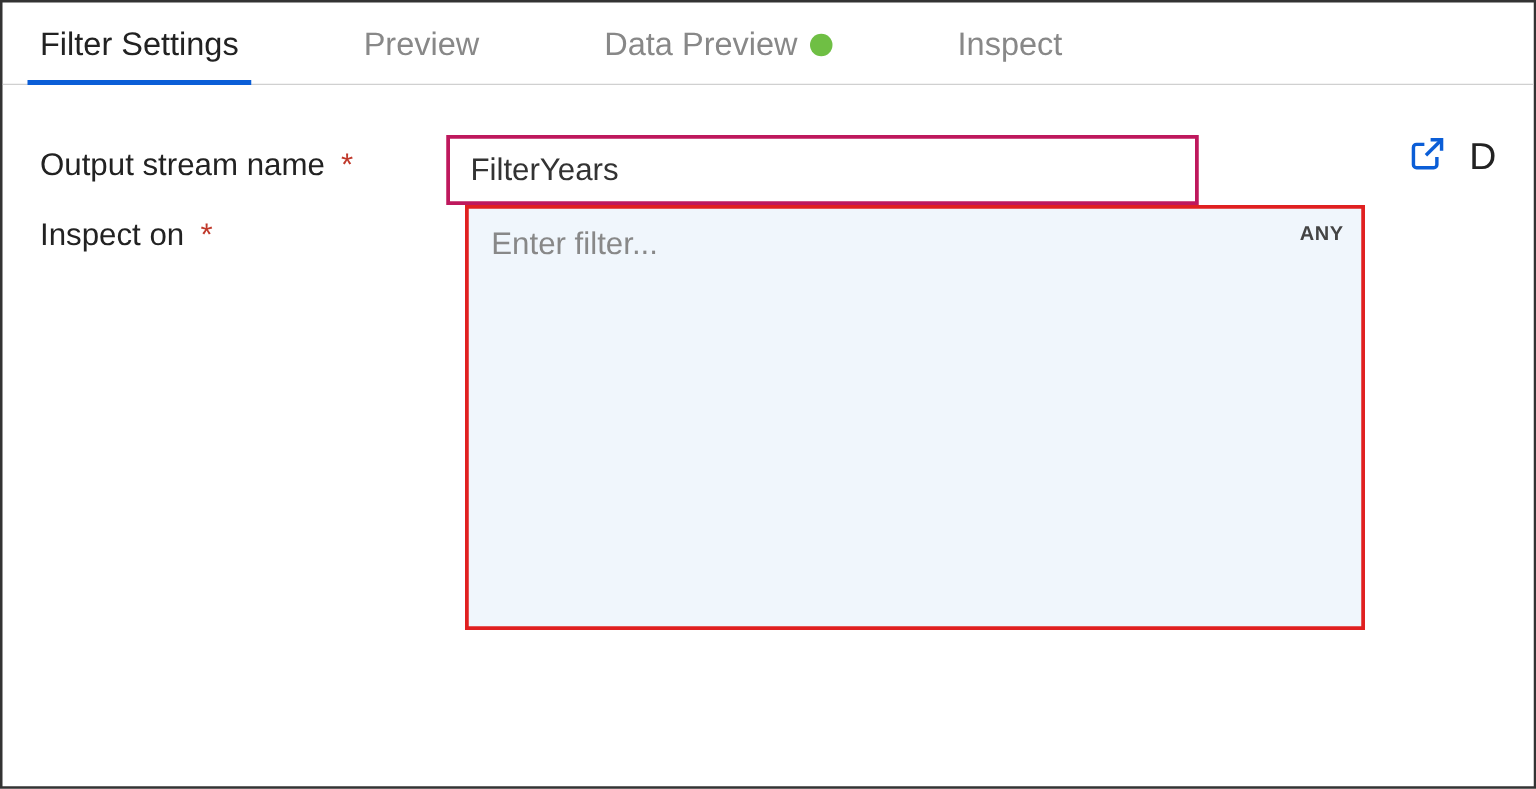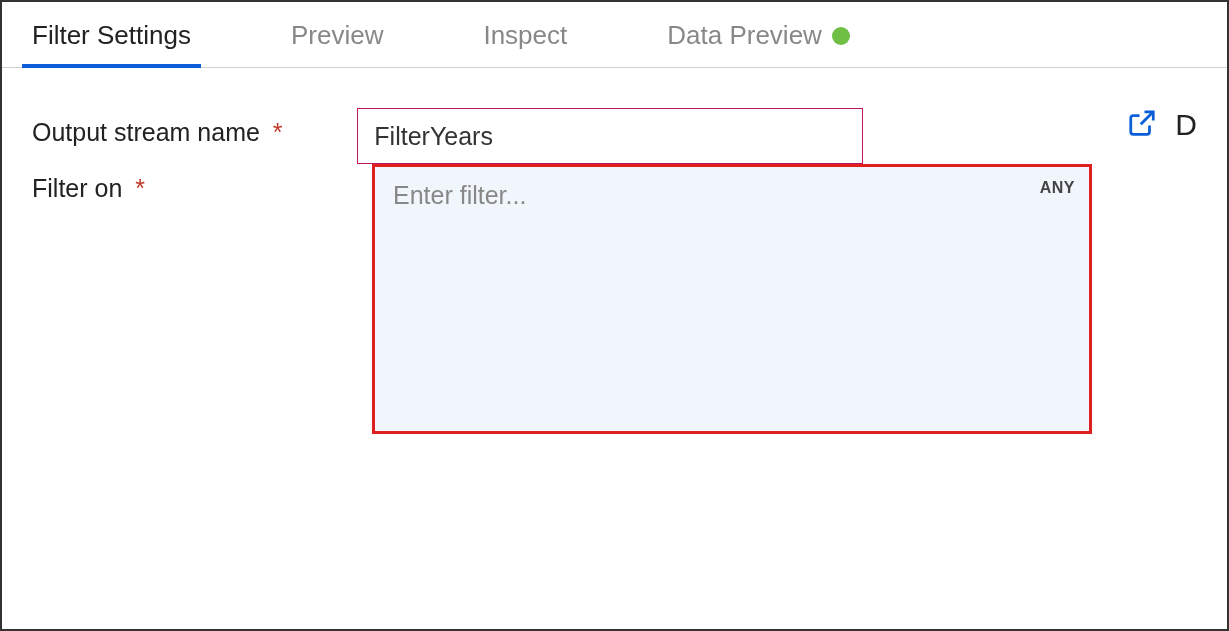--- a/index.html
+++ b/index.html
@@ -67,37 +67,37 @@
     .req {
       color: #c0392b;
       margin-left: 6px;
     }
     .form-field {
       flex: 0 0 720px;
       display: flex;
       align-items: center;
     }
     .text-input {
-      width: 506px;
+      width: 602px;
       height: 56px;
-      border: 1px solid #be185d;
+      border: 3px solid #be185d;
       font-size: 25px;
       padding: 0 16px;
       color: #333;
       font-family: inherit;
     }
     .link-value {
       color: #0b5ed7;
       font-size: 25px;
       cursor: pointer;
     }
     .filter-box {
       position: relative;
       width: 720px;
-      height: 270px;
+      height: 340px;
       border: 3px solid #e02020;
       background: #f0f6fc;
       padding: 14px 18px;
     }
     .filter-placeholder {
       color: #888;
       font-size: 25px;
     }
     .filter-badge {
       position: absolute;
@@ -127,25 +127,25 @@
 <body>
 
 <div class="tabs">
   <div class="tab active">
     <span>Filter Settings</span>
   </div>
   <div class="tab">
     <span>Preview</span>
   </div>
   <div class="tab">
-    <span>Inspect</span>
+    <span>Data Preview</span>
+    <span class="status-dot"></span>
   </div>
   <div class="tab">
-    <span>Data Preview</span>
-    <span class="status-dot"></span>
+    <span>Inspect</span>
   </div>
 </div>
 
 <div class="form-area">
 
   <div class="form-row">
     <div class="form-label">
       <span>Output stream name</span>
       <span class="req">*</span>
     </div>
@@ -160,21 +160,21 @@
           <path d="M18 14v5a2 2 0 0 1-2 2H5a2 2 0 0 1-2-2V8a2 2 0 0 1 2-2h5"></path>
         </svg>
       </span>
       <span class="side-letter">D</span>
     </div>
   </div>
 
 
   <div class="form-row">
     <div class="form-label">
-      <span>Filter on</span>
+      <span>Inspect on</span>
       <span class="req">*</span>
     </div>
     <div class="form-field">
       <div class="filter-box">
         <span class="filter-placeholder">Enter filter...</span>
         <span class="filter-badge">ANY</span>
       </div>
     </div>
   </div>
 

